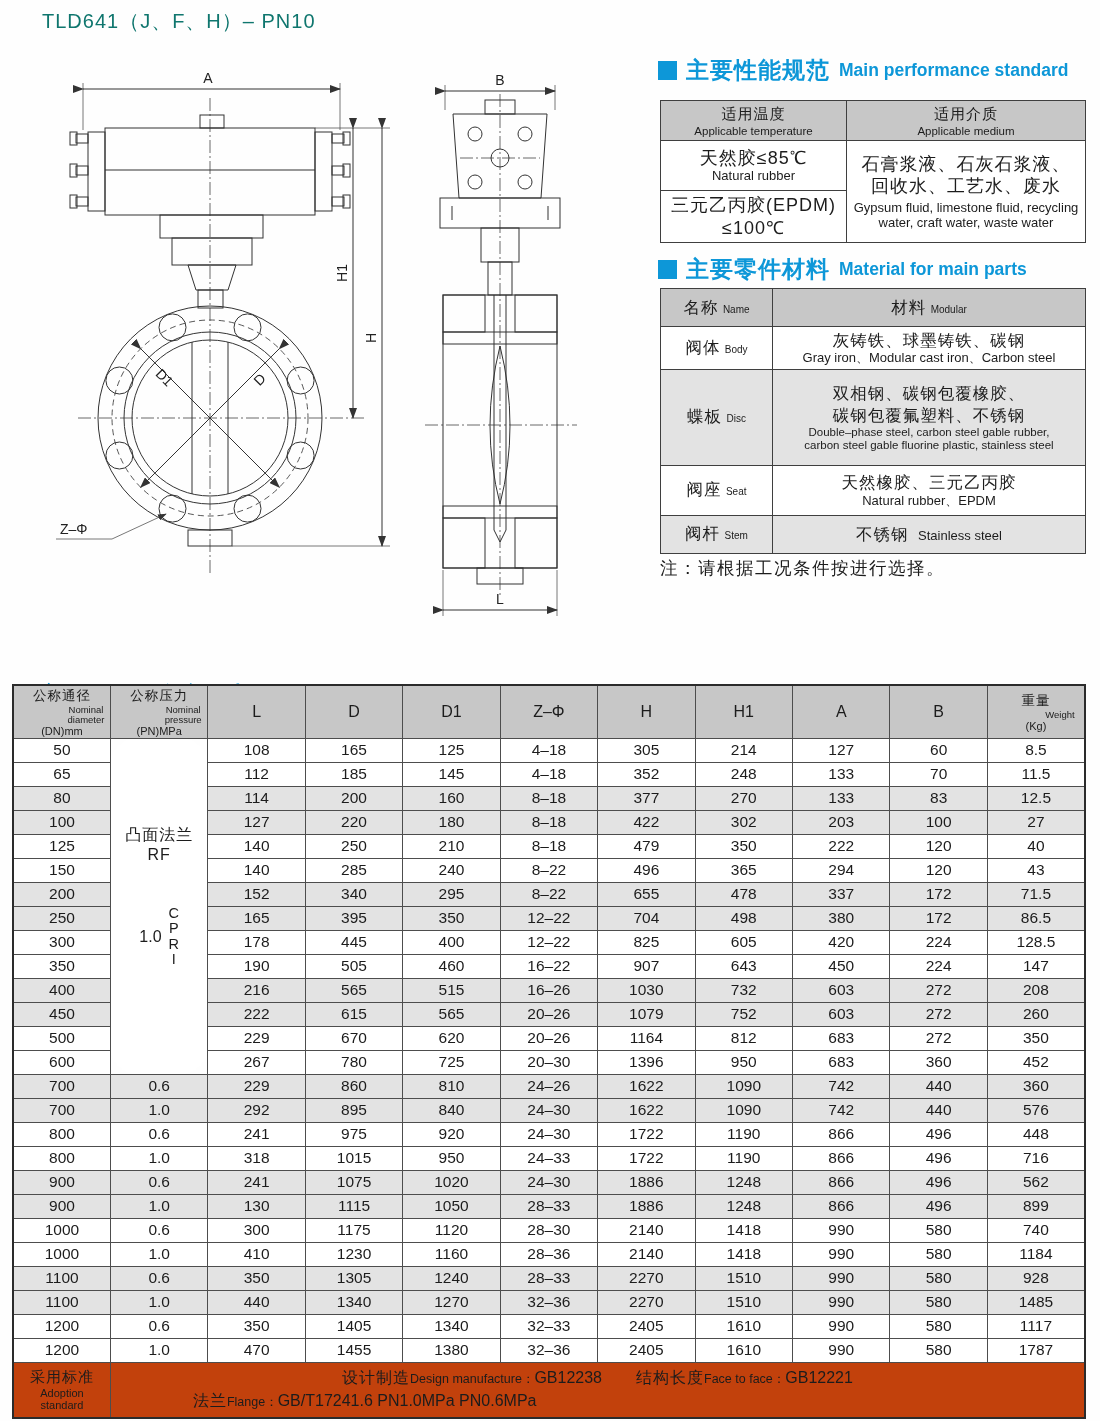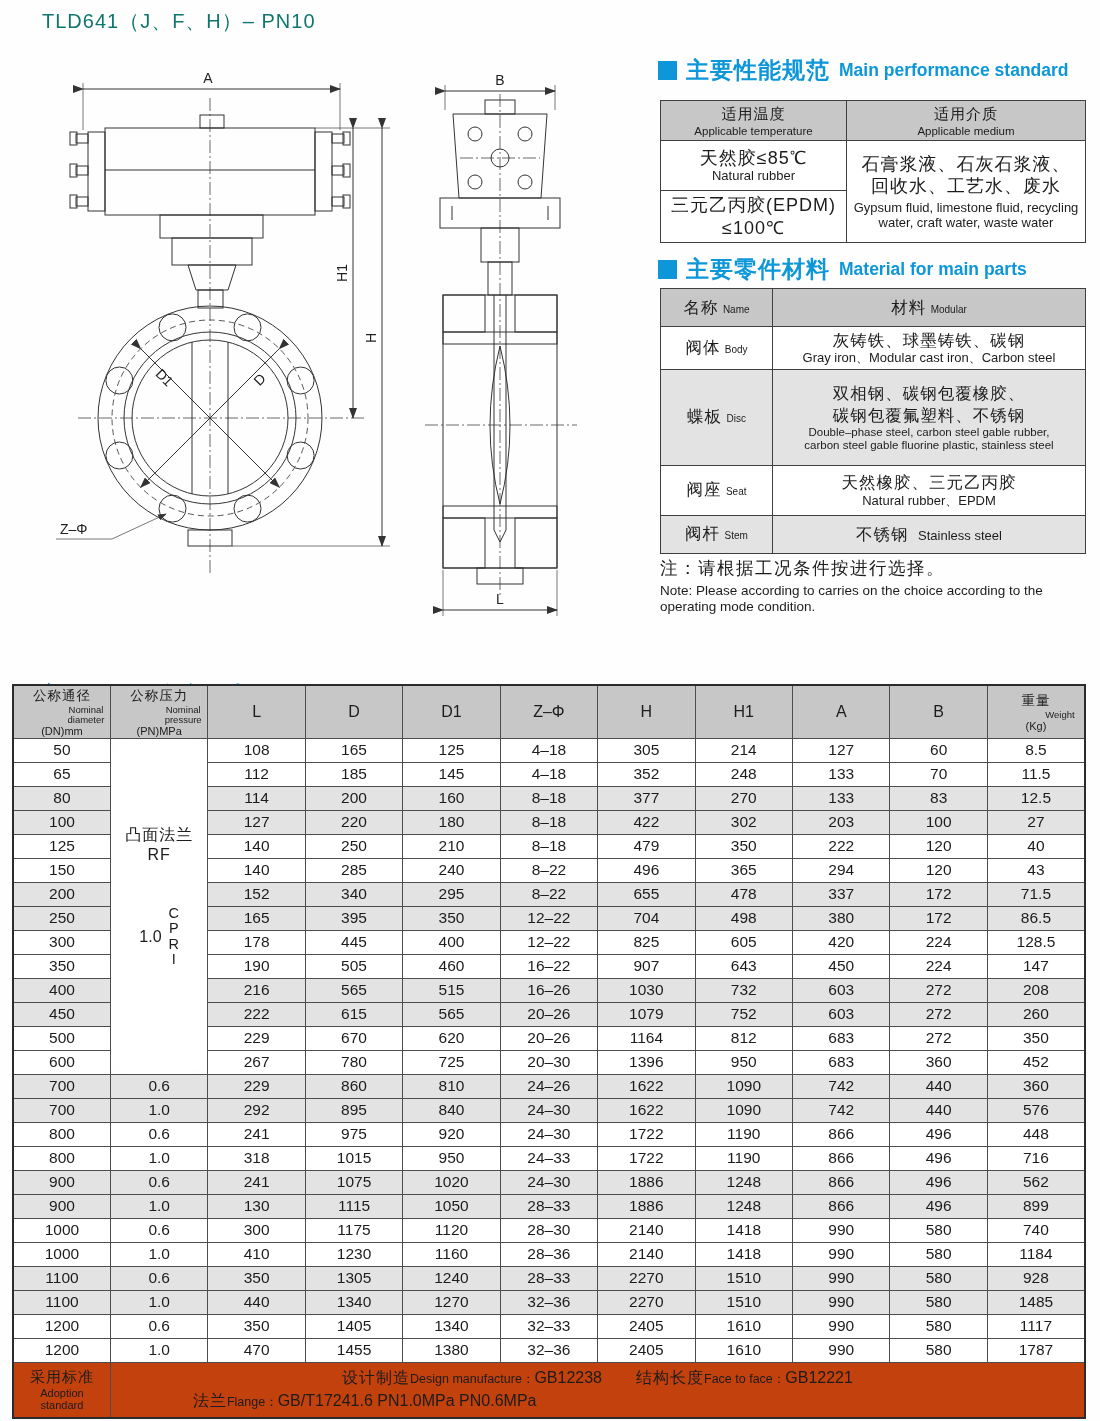--- a/index.html
+++ b/index.html
@@ -331,21 +331,20 @@
       <td class="shade">
         <span class="zh-m">不锈钢</span>
         <span class="en-m inline-en" style="font-size:13px;">Stainless steel</span>
       </td>
     </tr>
   </tbody>
     </table>
 
   <div class="note">
     <div class="n-zh">注：请根据工况条件按进行选择。</div>
-    <div class="n-en">Note: Please according to carries on the choice according to the operating mode condition.</div>
   </div>
 
   <div class="sec-head big" style="left:12px; top:680px;">
     <span class="sec-square"></span>
     <span class="sec-zh">主要外形及连接尺寸</span>
     <span class="sec-en">Main External And Connection Dimensions</span>
   </div>
 
   <table class="dims">
     <colgroup>

